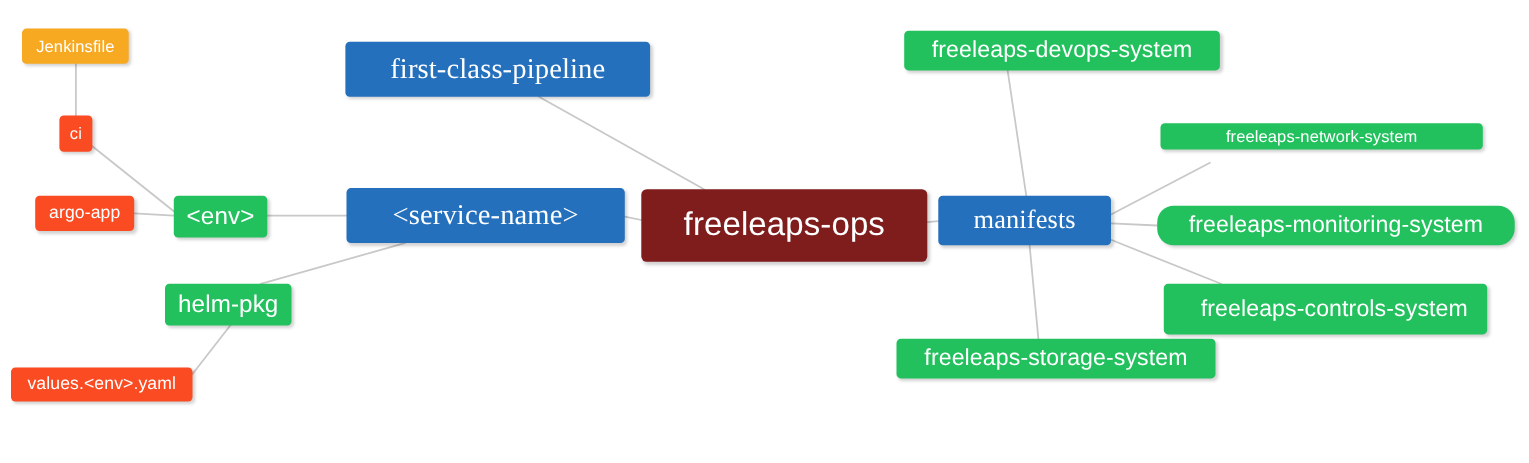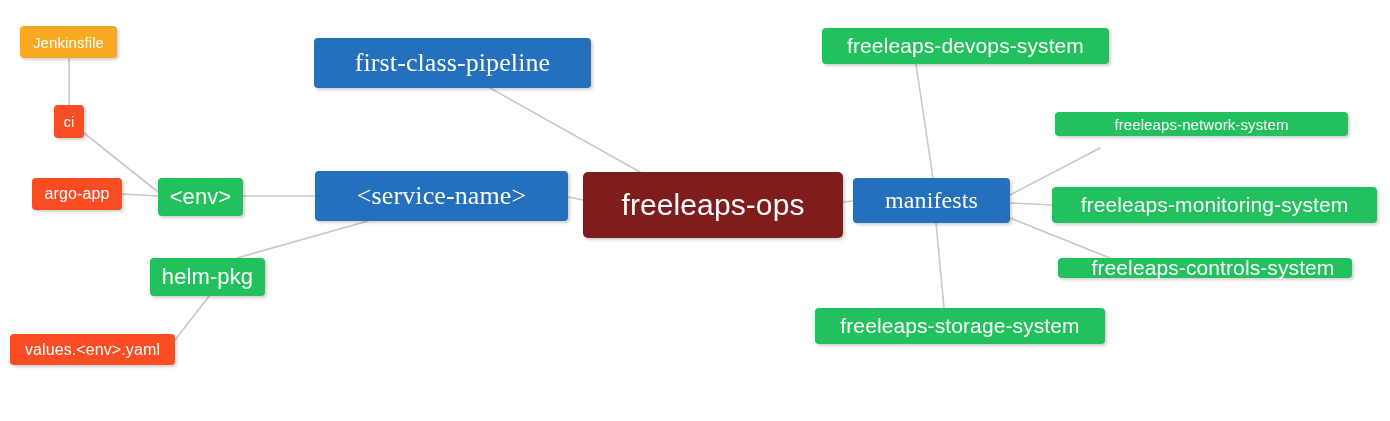--- a/index.html
+++ b/index.html
@@ -83,24 +83,24 @@
       </div>
       <div class="node node-green" style="left: 150px; top: 258px; width: 115px; height: 38px; font-size: 22px;">
         <span>helm-pkg</span>
       </div>
       <div class="node node-green" style="left: 822px; top: 28px; width: 287px; height: 36px; font-size: 21px;">
         <span>freeleaps-devops-system</span>
       </div>
       <div class="node node-green" style="left: 1055px; top: 112px; width: 293px; height: 24px; font-size: 15px;">
         <span>freeleaps-network-system</span>
       </div>
-      <div class="node node-green" style="left: 1052px; top: 187px; width: 325px; height: 36px; font-size: 21px;">
+      <div class="node node-green" style="left: 1052px; top: 187px; width: 325px; height: 36px; font-size: 21px; border-radius: 15px;">
         <span>freeleaps-monitoring-system</span>
       </div>
-      <div class="node node-green" style="left: 1058px; top: 258px; width: 294px; height: 20px; font-size: 21px; padding-left: 16px;">
+      <div class="node node-green" style="left: 1058px; top: 258px; width: 294px; height: 46px; font-size: 21px; padding-left: 16px;">
         <span>freeleaps-controls-system</span>
       </div>
       <div class="node node-green" style="left: 815px; top: 308px; width: 290px; height: 36px; font-size: 21px;">
         <span>freeleaps-storage-system</span>
       </div>
       <div class="node node-orange" style="left: 20px; top: 26px; width: 97px; height: 32px; font-size: 15px;">
         <span>Jenkinsfile</span>
       </div>
       <div class="node node-red" style="left: 54px; top: 105px; width: 30px; height: 33px; font-size: 15px;">
         <span>ci</span>

